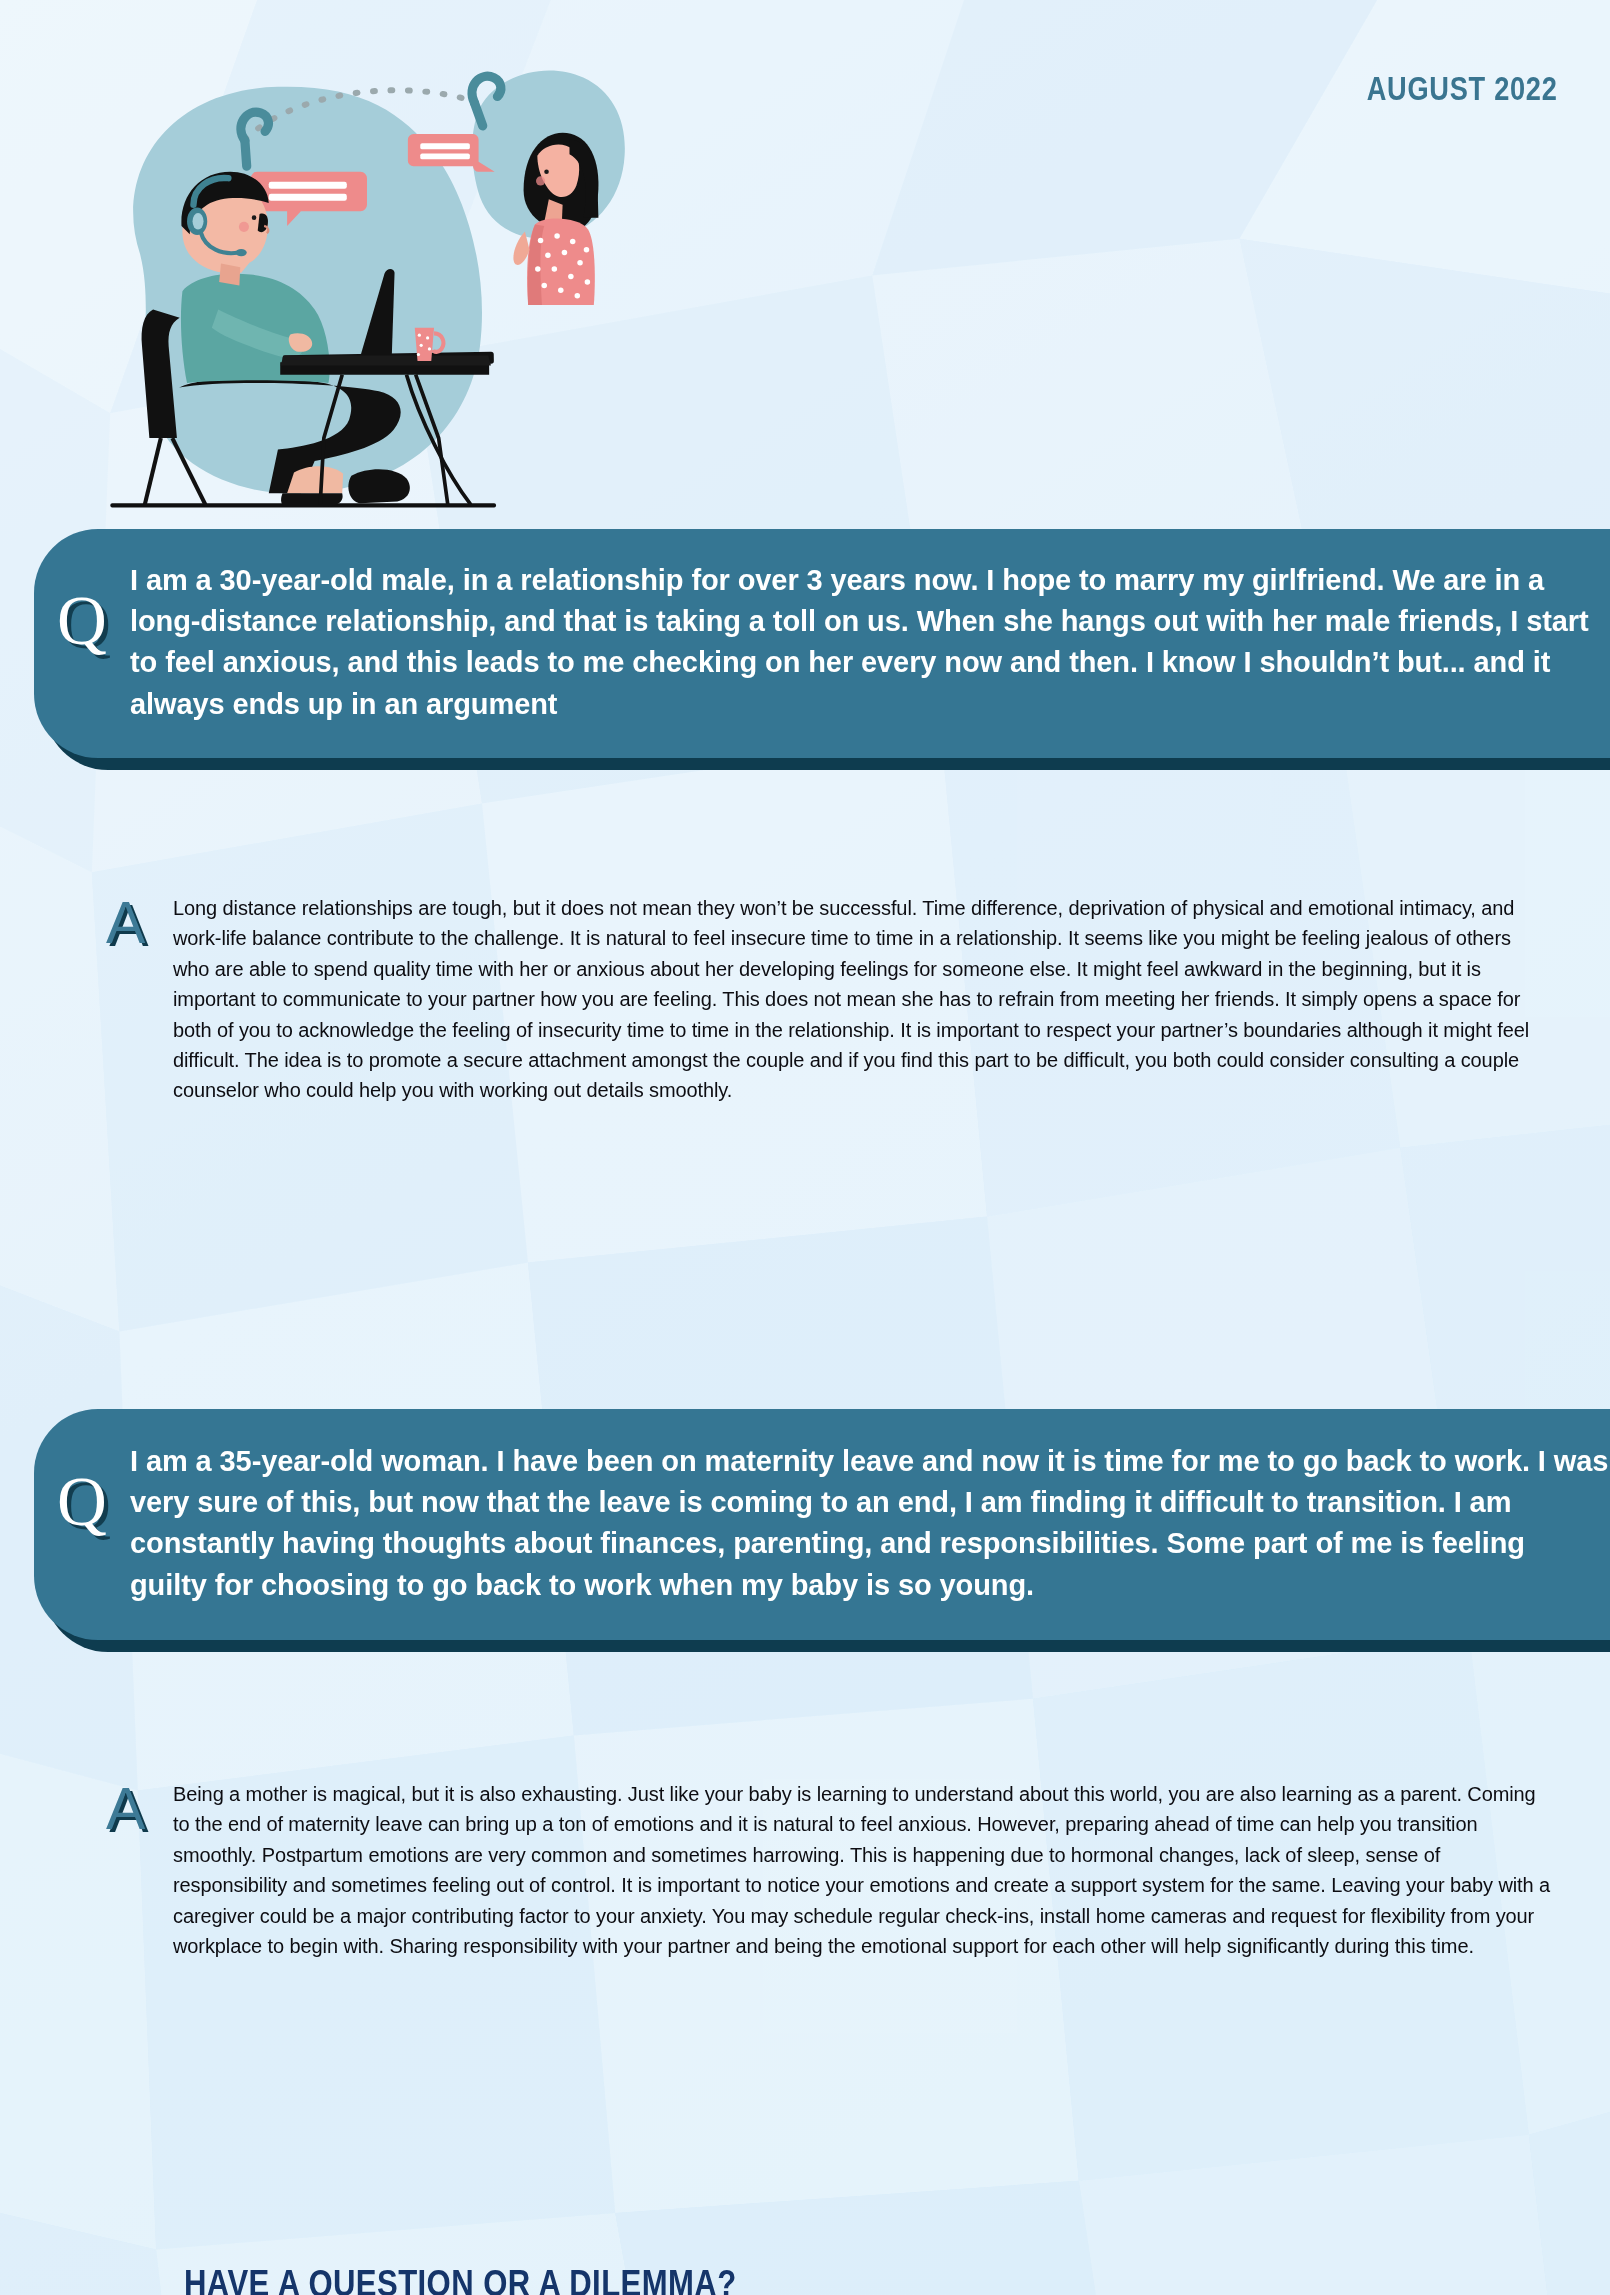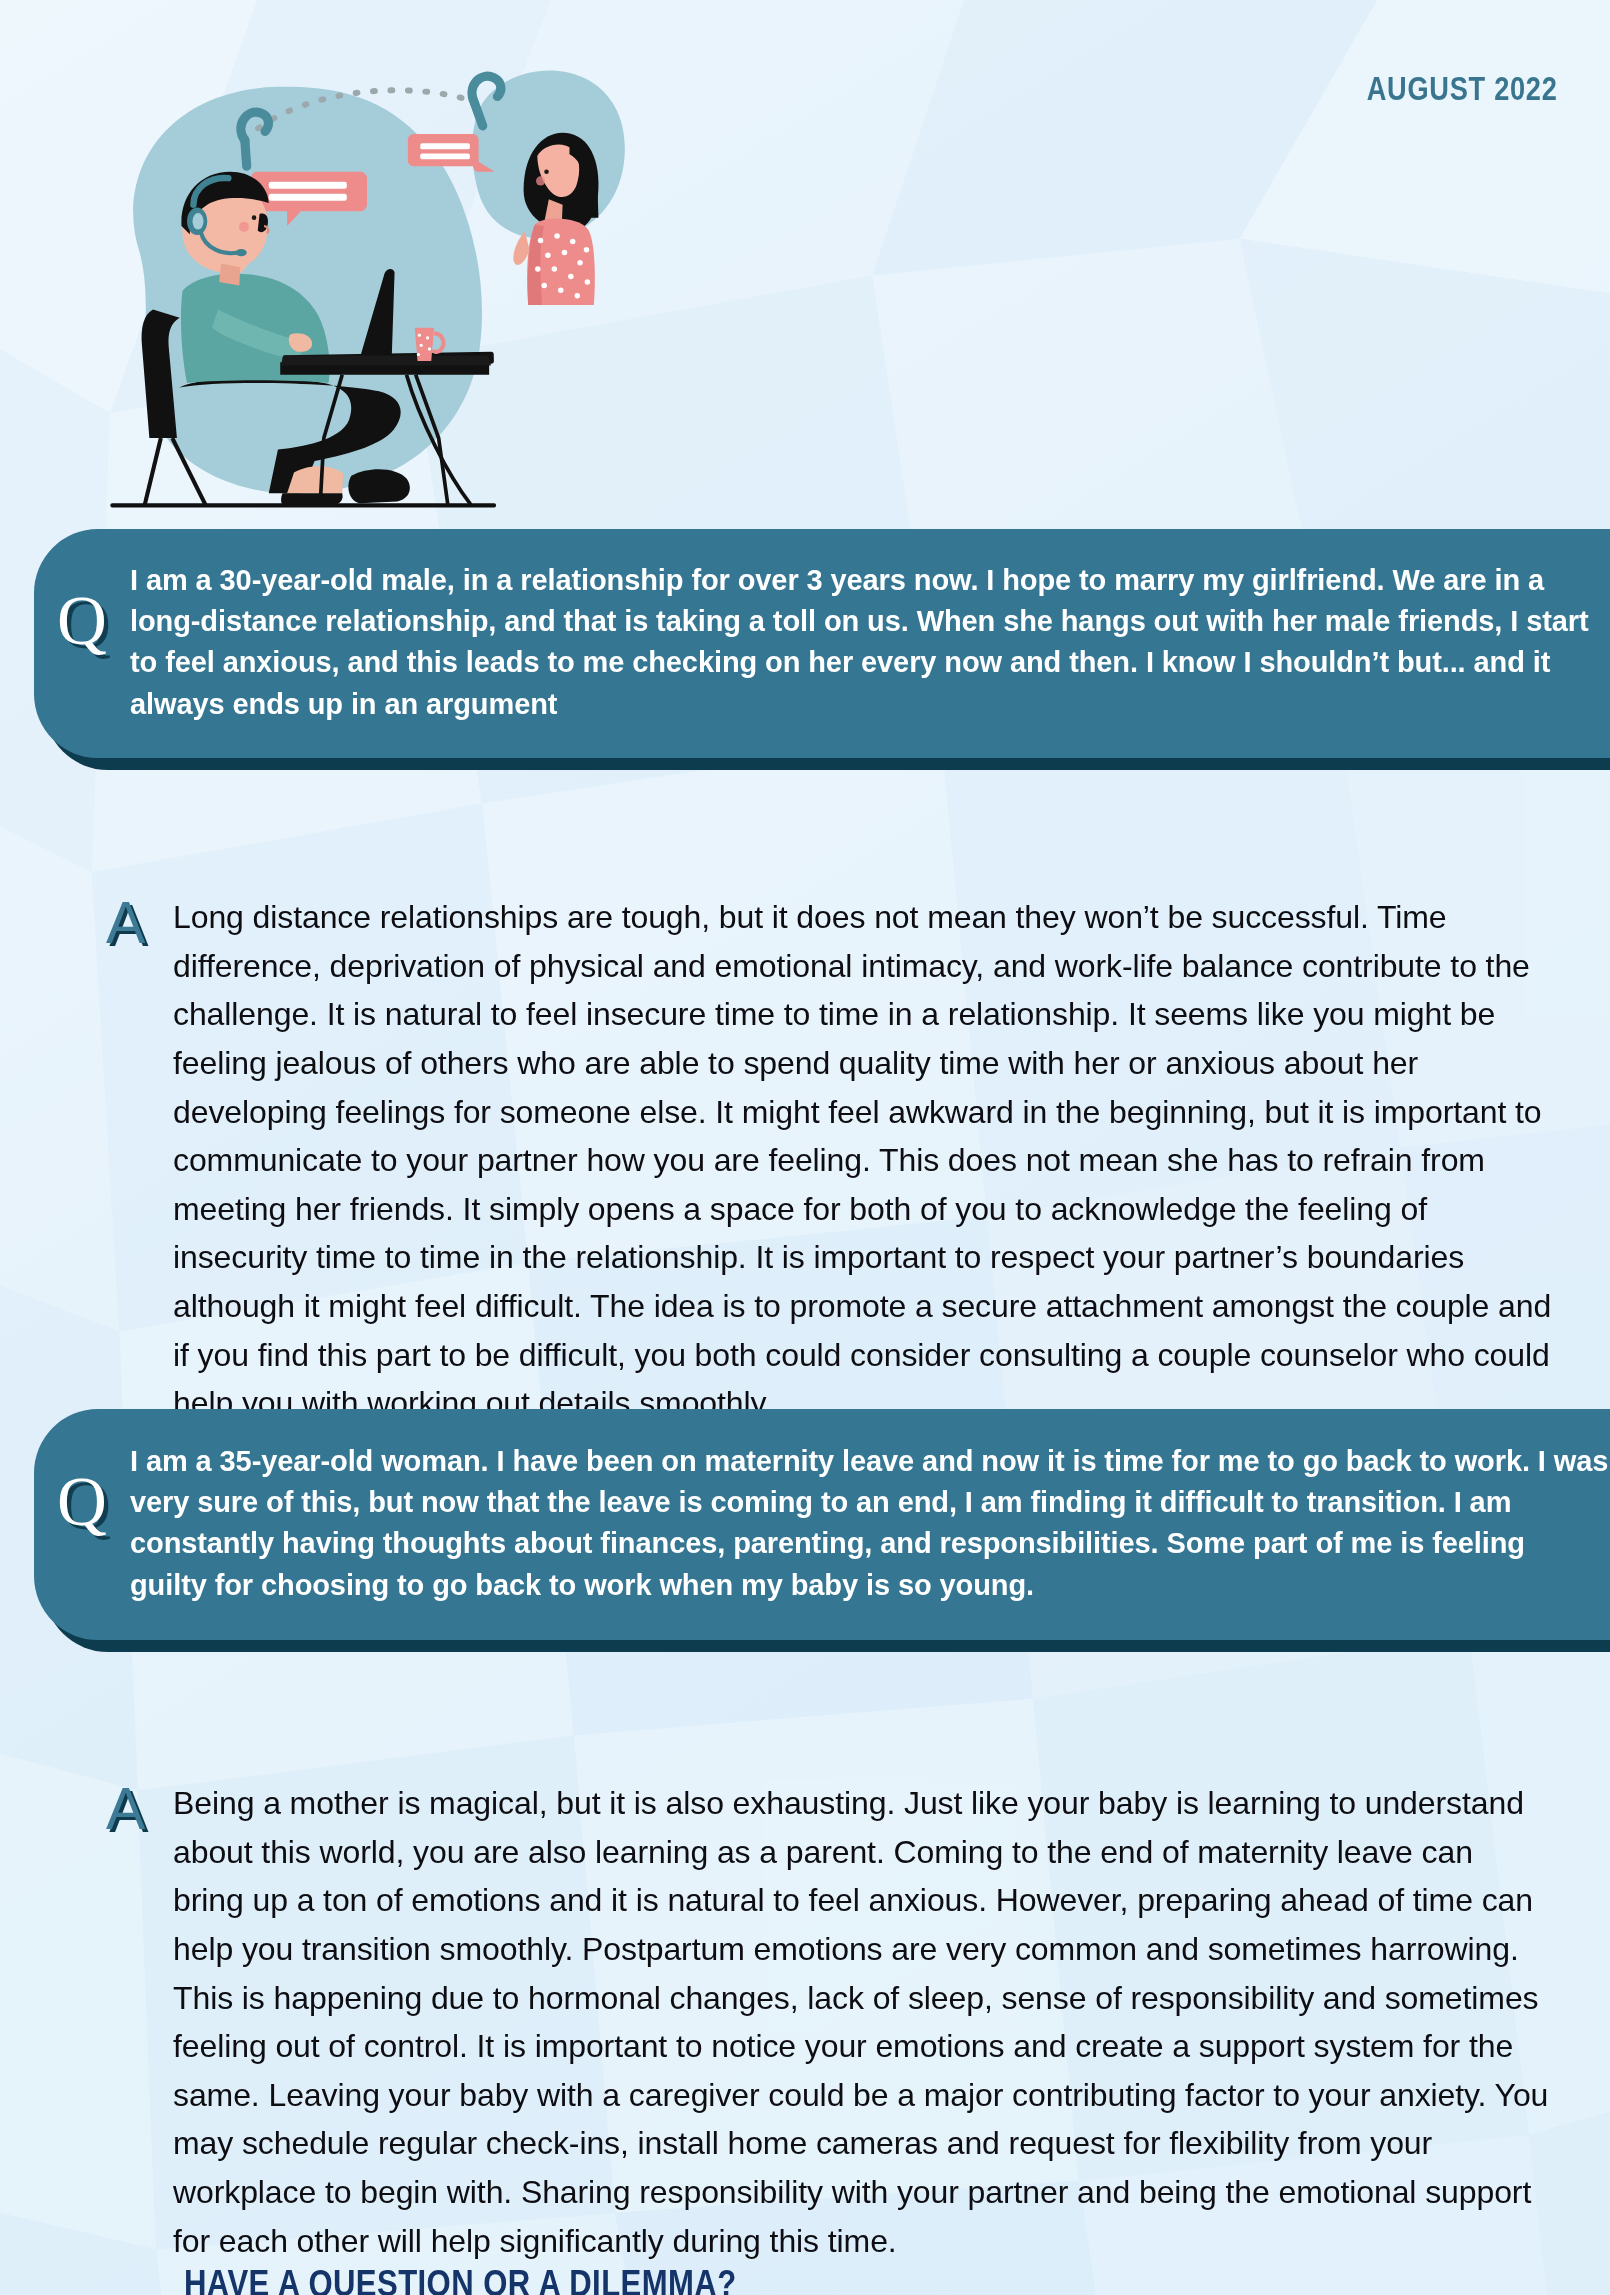--- a/index.html
+++ b/index.html
@@ -134,21 +134,21 @@
     font-weight: 400;
     font-size: 59px;
     line-height: 1;
     text-shadow: 3.2px 2.8px 0 #0f3a4c;
     user-select: none;
     padding-top: 0.9px;
   }
   .a-text {
     flex: 1 1 auto;
     color: #0d0d12;
-    font-size: 32px;
+    font-size: 20px;
     line-height: 1.52;
     font-weight: 400;
     letter-spacing: -0.1px;
   }
   #answer1 { top: 893px; }
   #answer2 { top: 1779px; }
 
   
   .cta-head {
     position: absolute;

